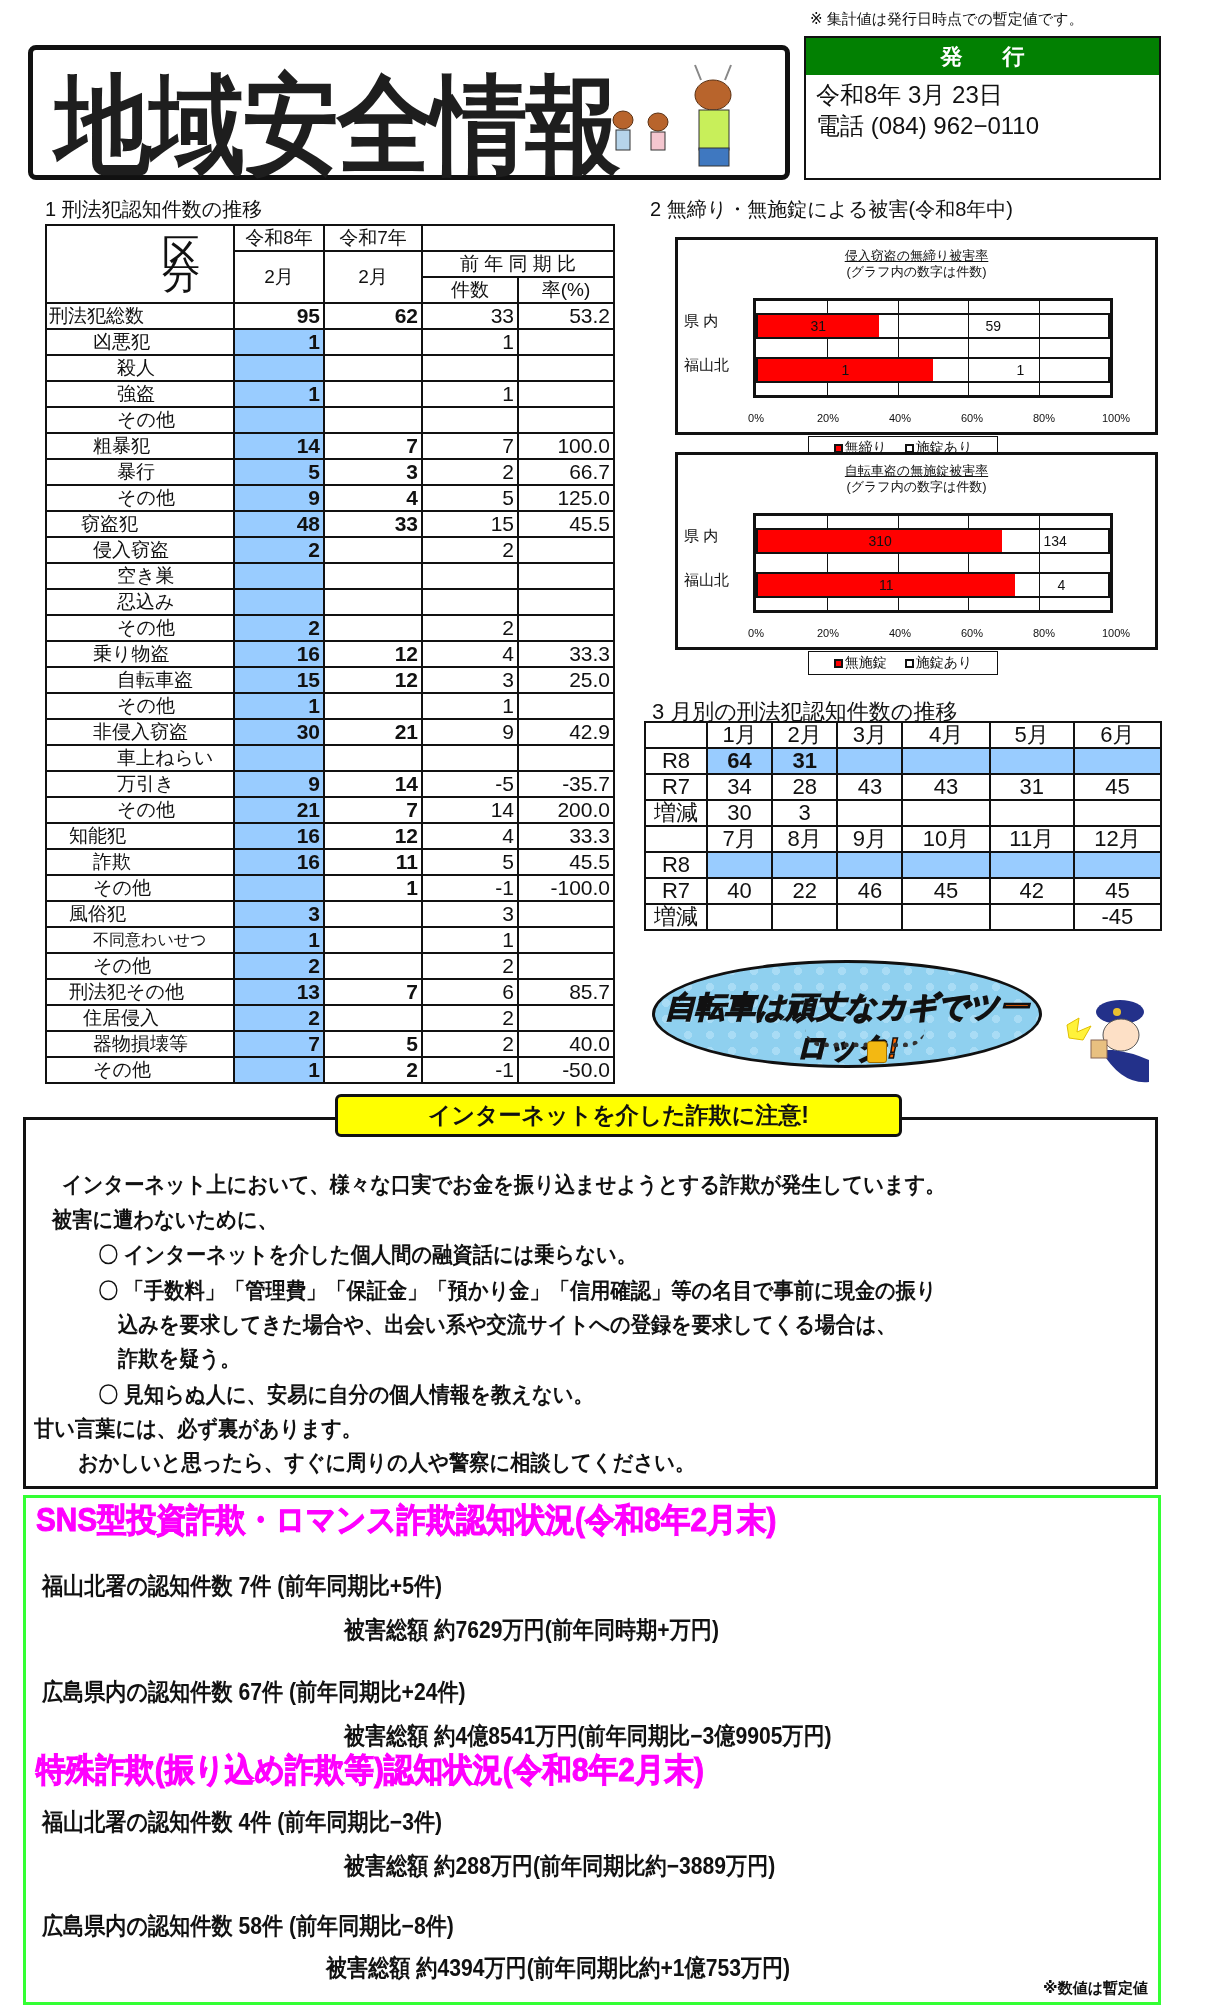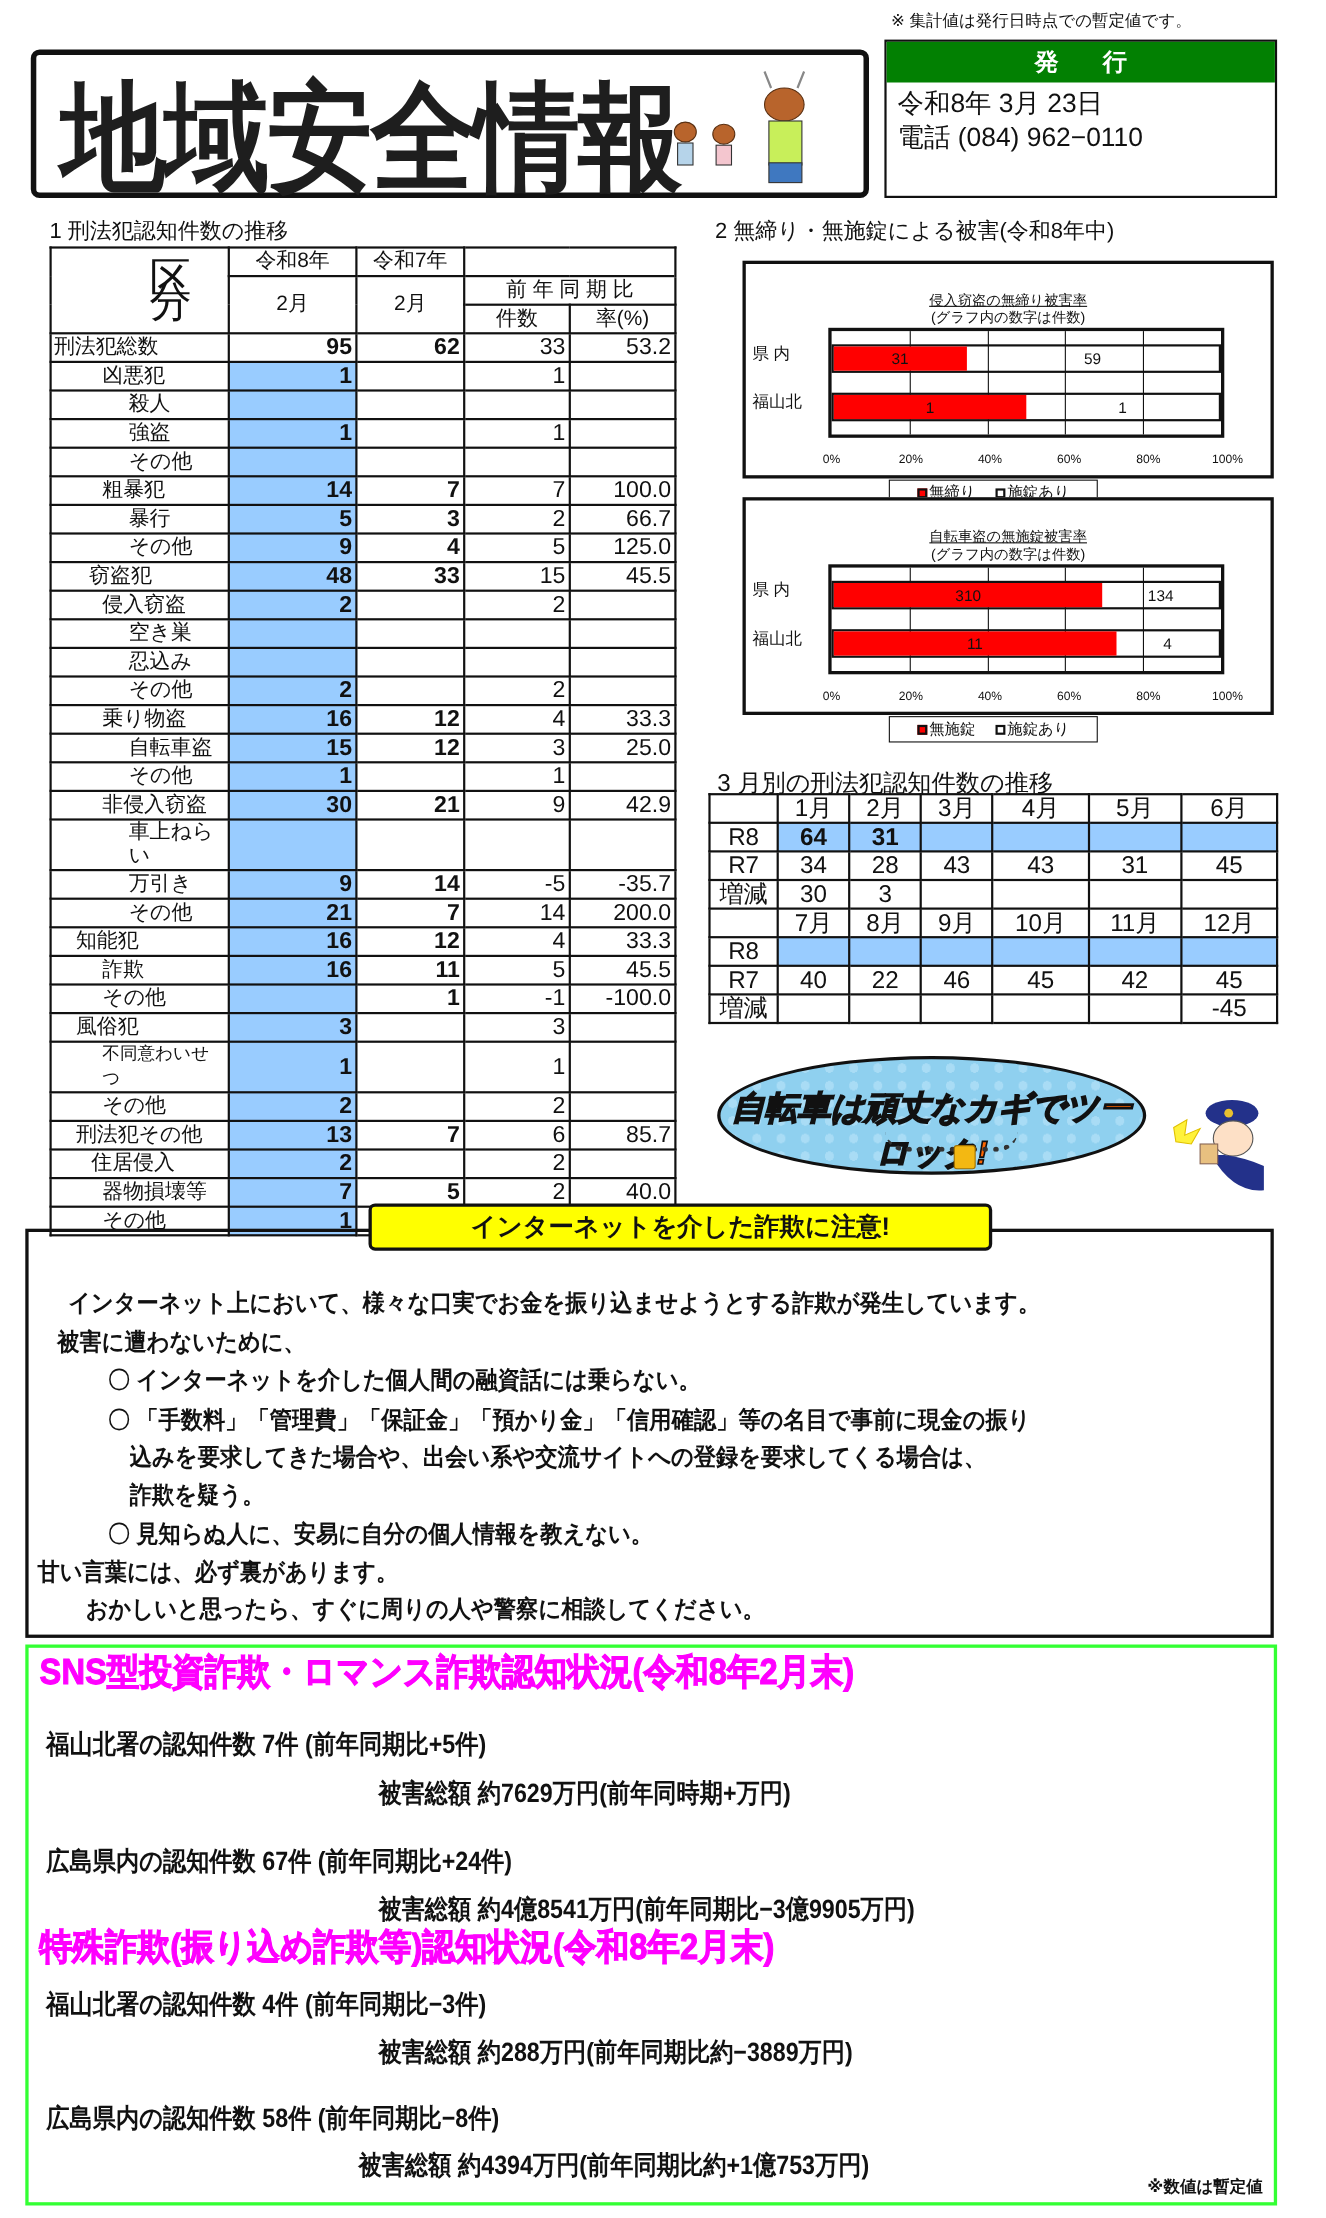--- a/index.html
+++ b/index.html
@@ -19,21 +19,21 @@
 
 #crime-table{left:45px;top:224px;width:570px;border-collapse:collapse;font-size:20px}
 #crime-table td{border:2px solid #111;height:26px;padding:0 3px;line-height:22px}
 #crime-table td.num{text-align:right;font-weight:bold;font-size:21px}
 #crime-table td.numr{text-align:right;font-size:21px}
 #crime-table td.blue{background:#99ccff}
 #crime-table td.hd{text-align:center;font-size:19px}
 #crime-table td.cls{font-size:38px;text-align:right;letter-spacing:30px;padding-left:30px}
 
 .chart{border:3px solid #111;background:#fff}
-.chart-title{text-align:center;font-size:13px;line-height:16px;margin-top:25px}
+.chart-title{text-align:center;font-size:13px;line-height:16px;margin-top:8px}
 .chart-title u{text-decoration:underline}
 .plot{position:absolute;border:3px solid #111;background:#fff}
 .grid{position:absolute;top:0;bottom:0;width:1px;background:#111}
 .bar{position:absolute;height:26px;border:2px solid #111;display:flex}
 .seg{height:100%;display:flex;align-items:center;justify-content:center;font-size:14px}
 .seg.red{background:#ff0000}
 .ylab{position:absolute;font-size:15px}
 .xt{position:absolute;font-size:11px;transform:translateX(-50%)}
 .legend{position:absolute;border:1px solid #111;font-size:14px;display:flex;gap:18px;align-items:center;justify-content:center;height:24px}
 .sw{display:inline-block;width:9px;height:9px;border:2px solid #111;margin-right:2px;vertical-align:middle}
@@ -83,21 +83,21 @@
     <div>令和8年 3月 23日</div>
     <div>電話 (084) 962−0110</div>
   </div>
 </div>
 
 <div class="abs sec-h" style="left:45px;top:196px">1 刑法犯認知件数の推移</div>
 <table id="crime-table" class="abs">
   <tbody>
       <tr>
     <td rowspan="3" class="cls">区 分</td>
-    <td class="hd" style="width:116px">令和8年</td>
+    <td class="hd" style="width:90px">令和8年</td>
     <td class="hd" style="width:98px">令和7年</td>
     <td colspan="2" style="border-bottom:none"></td>
   </tr>
   <tr>
     <td rowspan="2" class="hd">2月</td>
     <td rowspan="2" class="hd">2月</td>
     <td colspan="2" class="hd">前 年 同 期 比</td>
   </tr>
   <tr>
     <td class="hd" style="width:96px">件数</td>

